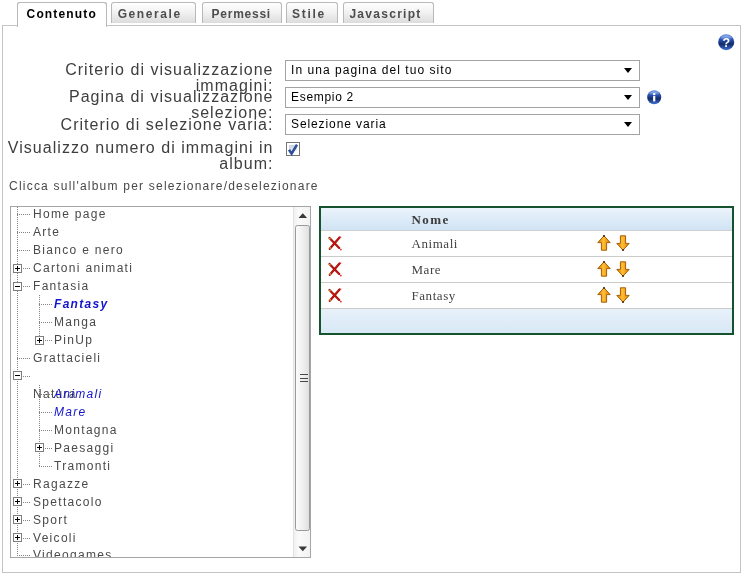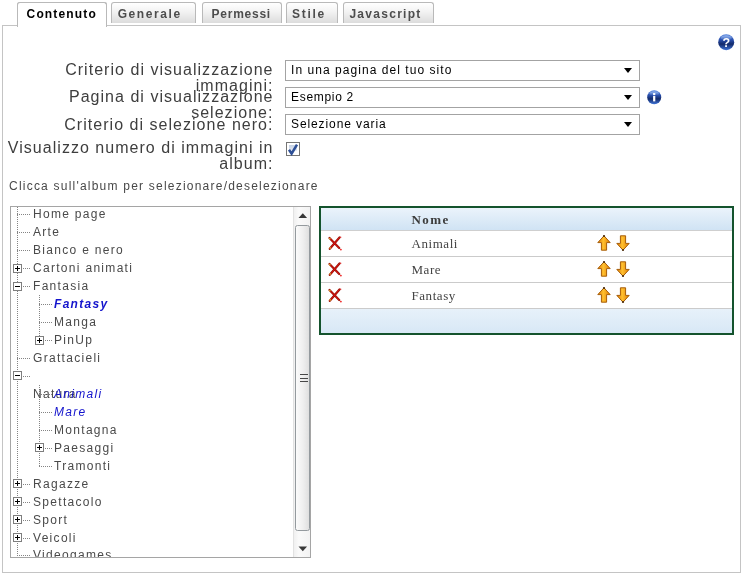--- a/index.html
+++ b/index.html
@@ -58,21 +58,21 @@
           <stop offset="1" stop-color="#9dbdf2" stop-opacity="0"></stop>
       </linearGradient>
     </defs>
     <circle cx="8.2" cy="8.2" r="8" fill="url(#hg)"></circle>
     <ellipse cx="8.2" cy="3.8" rx="5.6" ry="2.6" fill="url(#hg2)"></ellipse>
     <text x="8.2" y="12.6" font-family="Liberation Sans" font-size="12.5" font-weight="bold" fill="#fff" text-anchor="middle">?</text>
   </svg>
 
   <div class="label" style="top:62px;">Criterio di visualizzazione immagini:</div>
   <div class="label" style="top:89px;">Pagina di visualizzazione selezione:</div>
-  <div class="label" style="top:116.5px;">Criterio di selezione nero:</div>
+  <div class="label" style="top:116.5px;">Criterio di selezione varia:</div>
   <div class="label" style="top:140px;">Visualizzo numero di immagini in album:</div>
 
   <div class="sel" style="top:60px;letter-spacing:1.05px;">In una pagina del tuo sito<span class="arr"></span></div>
   <div class="sel" style="top:87px;letter-spacing:0.7px;">Esempio 2<span class="arr"></span></div>
   <div class="sel" style="top:114px;letter-spacing:0.9px;">Selezione varia<span class="arr"></span></div>
 
   <svg class="abs" style="left:647px;top:89.5px;" width="15" height="15" viewBox="0 0 15 15">
     <defs>
       <linearGradient id="ig" x1="0" y1="0" x2="0" y2="1">
         <stop offset="0" stop-color="#5583dc"></stop>

